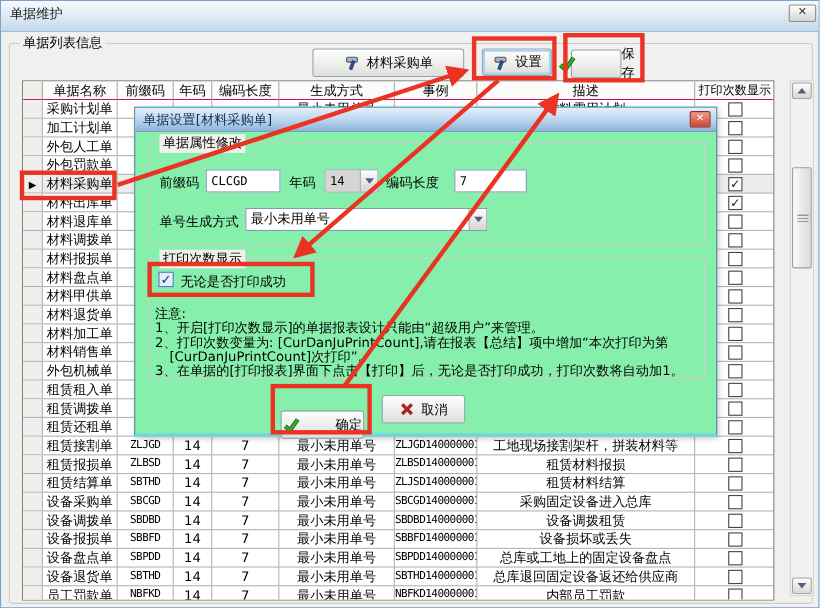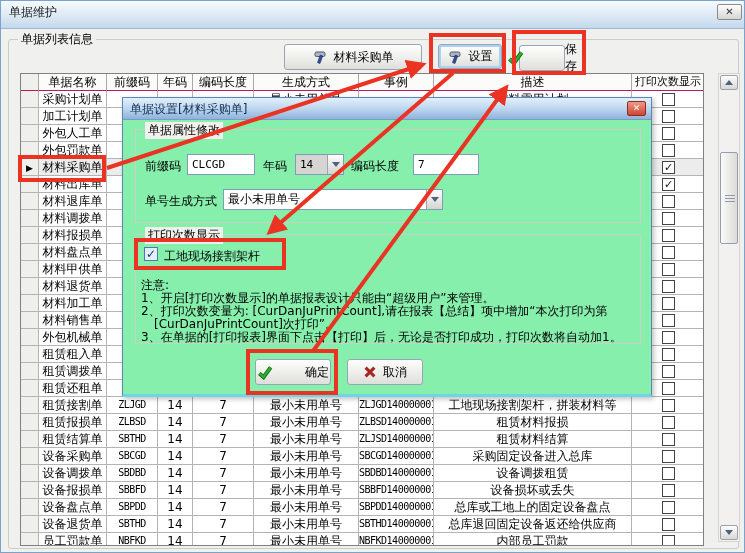--- a/index.html
+++ b/index.html
@@ -486,29 +486,29 @@
       <div class="arrow">
           <div class="tri-down"></div>
         </div>
     </div>
 
     <div class="dlg-group" style="left:12px; top:136px; width:506px; height:110px;">
       <span class="dlg-group-label">打印次数显示</span>
     </div>
 
     <div class="dlg-checkbox" style="left:21px; top:149px;" id="dlg-check">✓</div>
-    <span class="dlg-label" style="left:41px; top:150px;">工地现场接割架杆</span>
+    <span class="dlg-label" style="left:41px; top:150px;">无论是否打印成功</span>
 
     <div class="note-line" style="top:179px;">注意:</div>
     <div class="note-line" style="top:192px;">1、开启[打印次数显示]的单据报表设计只能由“超级用户”来管理。</div>
     <div class="note-line" style="top:205px;">2、打印次数变量为: [CurDanJuPrintCount],请在报表【总结】项中增加“本次打印为第</div>
     <div class="note-line note-indent" style="top:218px;">[CurDanJuPrintCount]次打印”。</div>
     <div class="note-line" style="top:231px;">3、在单据的[打印报表]界面下点击【打印】后，无论是否打印成功，打印次数将自动加1。</div>
 
-    <div class="dlg-btn" style="left:132px; top:261px;gap:32px;">
+    <div class="dlg-btn" style="left:132px; top:275px;gap:32px;">
       <svg width="16" height="15" viewBox="0 0 16 16">
         <path d="M2 9 L6.5 13 L14 2.5" stroke="#0d6e0d" stroke-width="4.2" fill="none"></path>
         <path d="M2 9 L6.5 13 L14 2.5" stroke="#2fae2f" stroke-width="2.4" fill="none"></path>
       </svg>
       <span>确定</span>
     </div>
     <div class="dlg-btn" style="left:224px; top:261px;">
       <svg width="14" height="14" viewBox="0 0 16 16">
         <path d="M3 3 L13 13 M13 3 L3 13" stroke="#a8241c" stroke-width="3.4" fill="none"></path>
       </svg>

